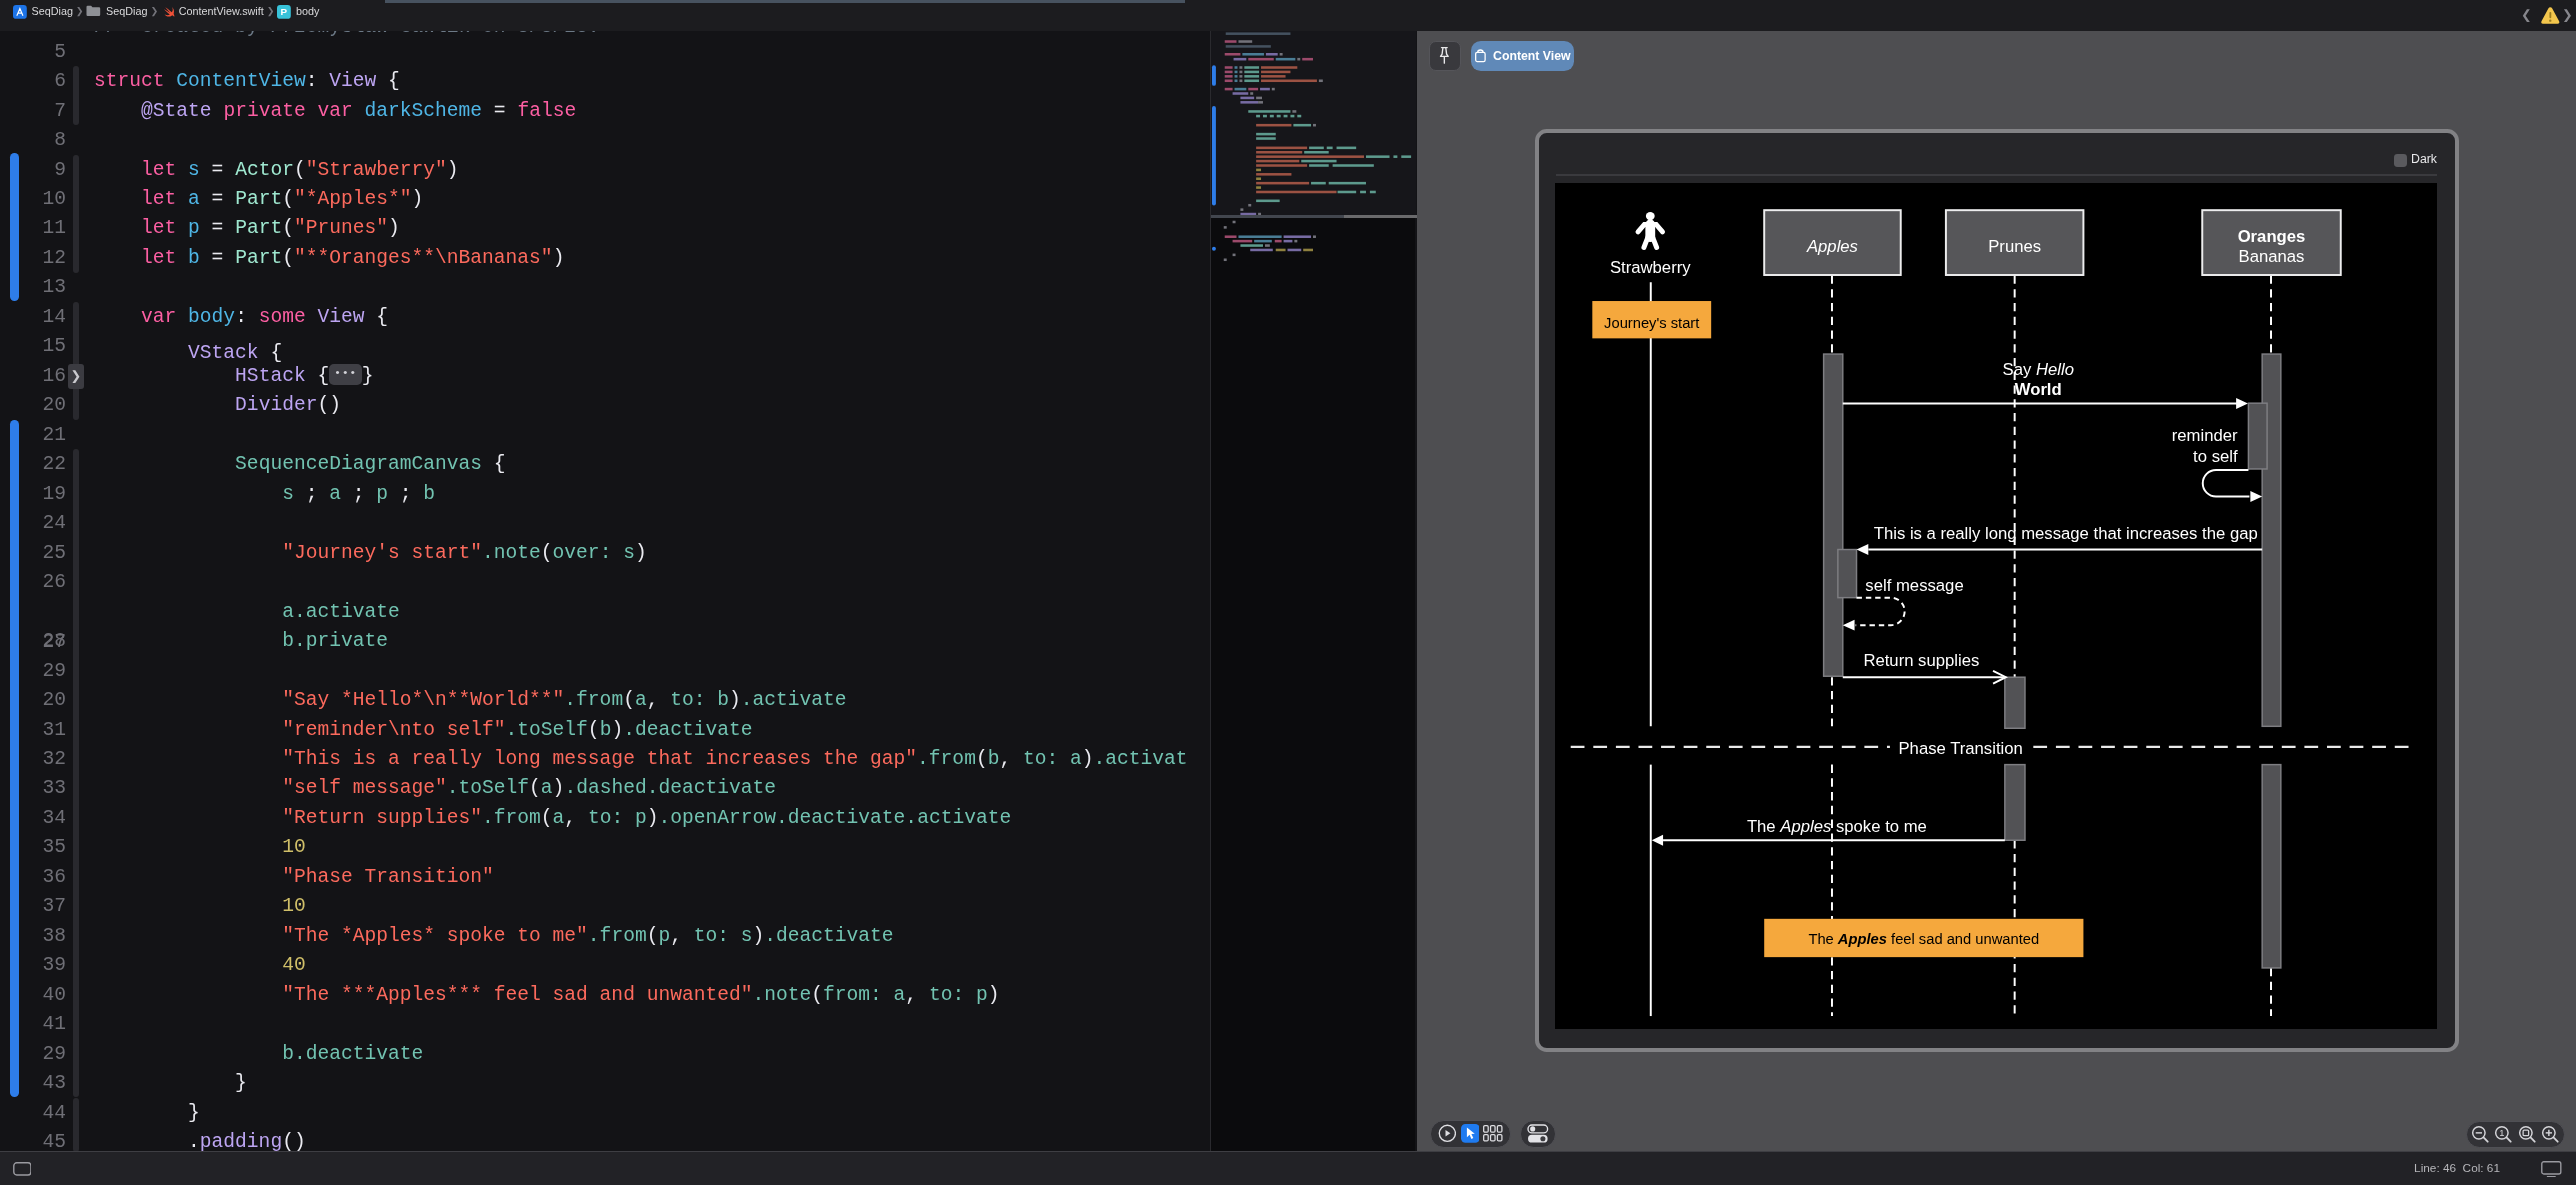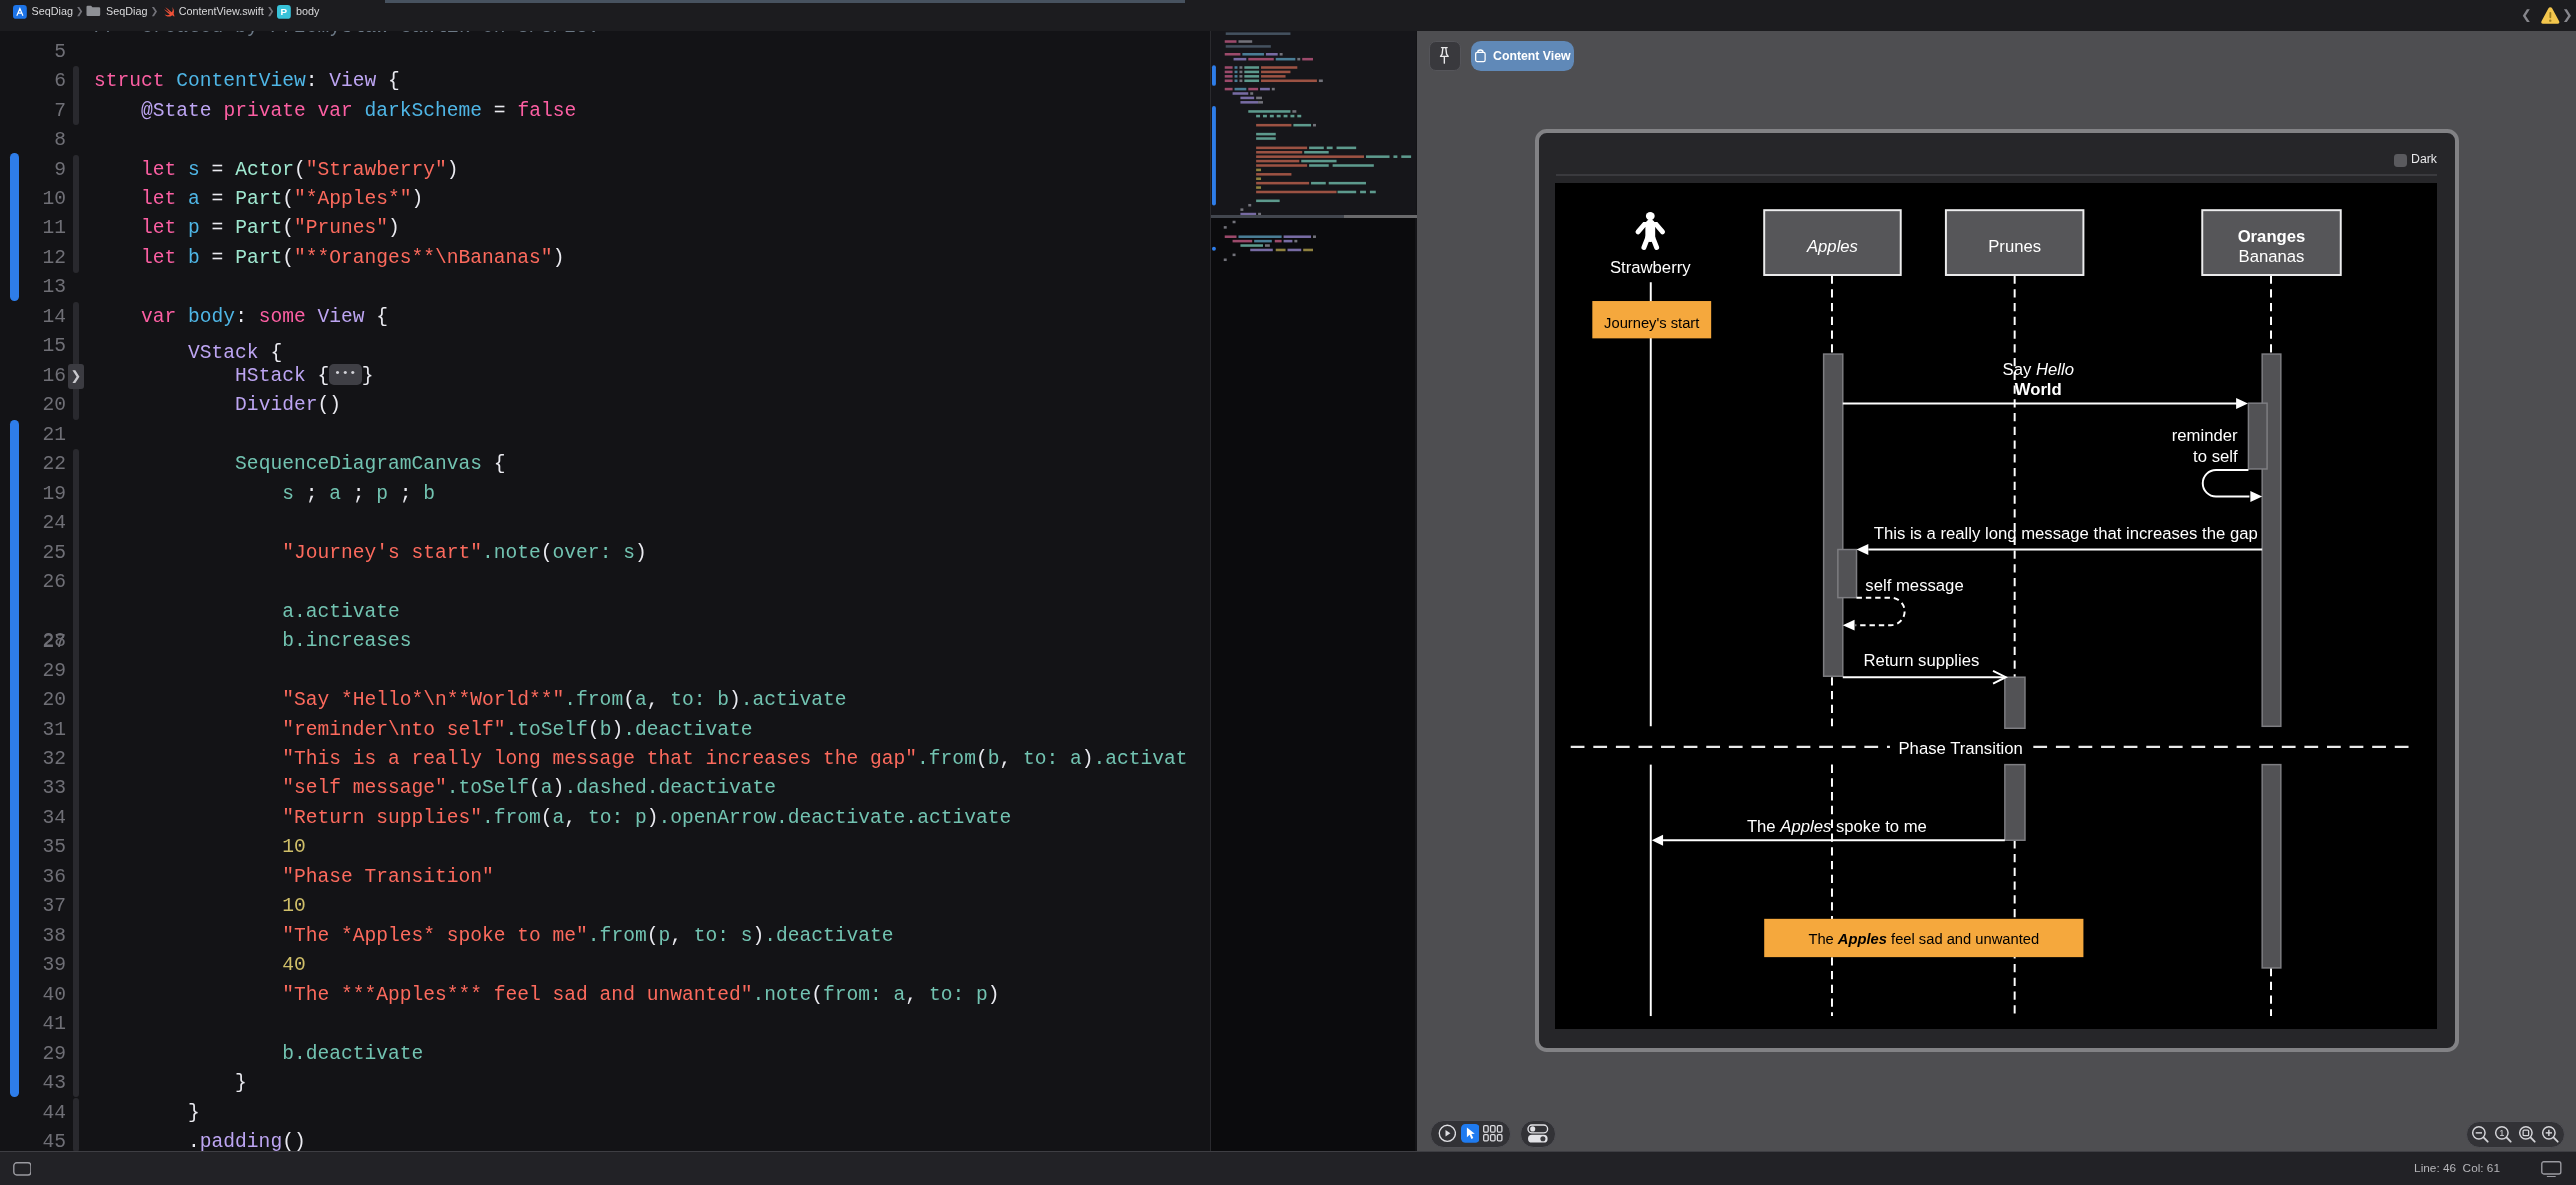--- a/index.html
+++ b/index.html
@@ -128,21 +128,21 @@
   <div class="ln" style="top:213px">    <span class="k">let</span> <span class="t">p</span> = <span class="m">Part</span>(<span class="s">"Prunes"</span>)</div>
   <div class="ln" style="top:243px">    <span class="k">let</span> <span class="t">b</span> = <span class="m">Part</span>(<span class="s">"**Oranges**\nBananas"</span>)</div>
   <div class="ln" style="top:302px">    <span class="k">var</span> <span class="t">body</span>: <span class="k">some</span> <span class="p">View</span> {</div>
   <div class="ln" style="top:338px">        <span class="p">VStack</span> {</div>
   <div class="ln" style="top:361px">            <span class="p">HStack</span> {<span class="foldpill">•••</span>}</div>
   <div class="ln" style="top:390px">            <span class="p">Divider</span>()</div>
   <div class="ln" style="top:449px">            <span class="f">SequenceDiagramCanvas</span> {</div>
   <div class="ln" style="top:479px">                <span class="f">s</span> ; <span class="f">a</span> ; <span class="f">p</span> ; <span class="f">b</span></div>
   <div class="ln" style="top:538px">                <span class="s">"Journey's start"</span><span class="f">.note</span>(<span class="f">over: s</span>)</div>
   <div class="ln" style="top:597px">                <span class="f">a.activate</span></div>
-  <div class="ln" style="top:626px">                <span class="f">b.increases</span></div>
+  <div class="ln" style="top:626px">                <span class="f">b.private</span></div>
   <div class="ln" style="top:685px">                <span class="s">"Say *Hello*\n**World**"</span><span class="f">.from</span>(<span class="f">a</span>, <span class="f">to: b</span>)<span class="f">.activate</span></div>
   <div class="ln" style="top:715px">                <span class="s">"reminder\nto self"</span><span class="f">.toSelf</span>(<span class="f">b</span>)<span class="f">.deactivate</span></div>
   <div class="ln" style="top:744px">                <span class="s">"This is a really long message that increases the gap"</span><span class="f">.from</span>(<span class="f">b</span>, <span class="f">to: a</span>)<span class="f">.activate</span></div>
   <div class="ln" style="top:773px">                <span class="s">"self message"</span><span class="f">.toSelf</span>(<span class="f">a</span>)<span class="f">.dashed.deactivate</span></div>
   <div class="ln" style="top:803px">                <span class="s">"Return supplies"</span><span class="f">.from</span>(<span class="f">a</span>, <span class="f">to: p</span>)<span class="f">.openArrow.deactivate.activate</span></div>
   <div class="ln" style="top:832px">                <span class="n">10</span></div>
   <div class="ln" style="top:862px">                <span class="s">"Phase Transition"</span></div>
   <div class="ln" style="top:891px">                <span class="n">10</span></div>
   <div class="ln" style="top:921px">                <span class="s">"The *Apples* spoke to me"</span><span class="f">.from</span>(<span class="f">p</span>, <span class="f">to: s</span>)<span class="f">.deactivate</span></div>
   <div class="ln" style="top:950px">                <span class="n">40</span></div>

